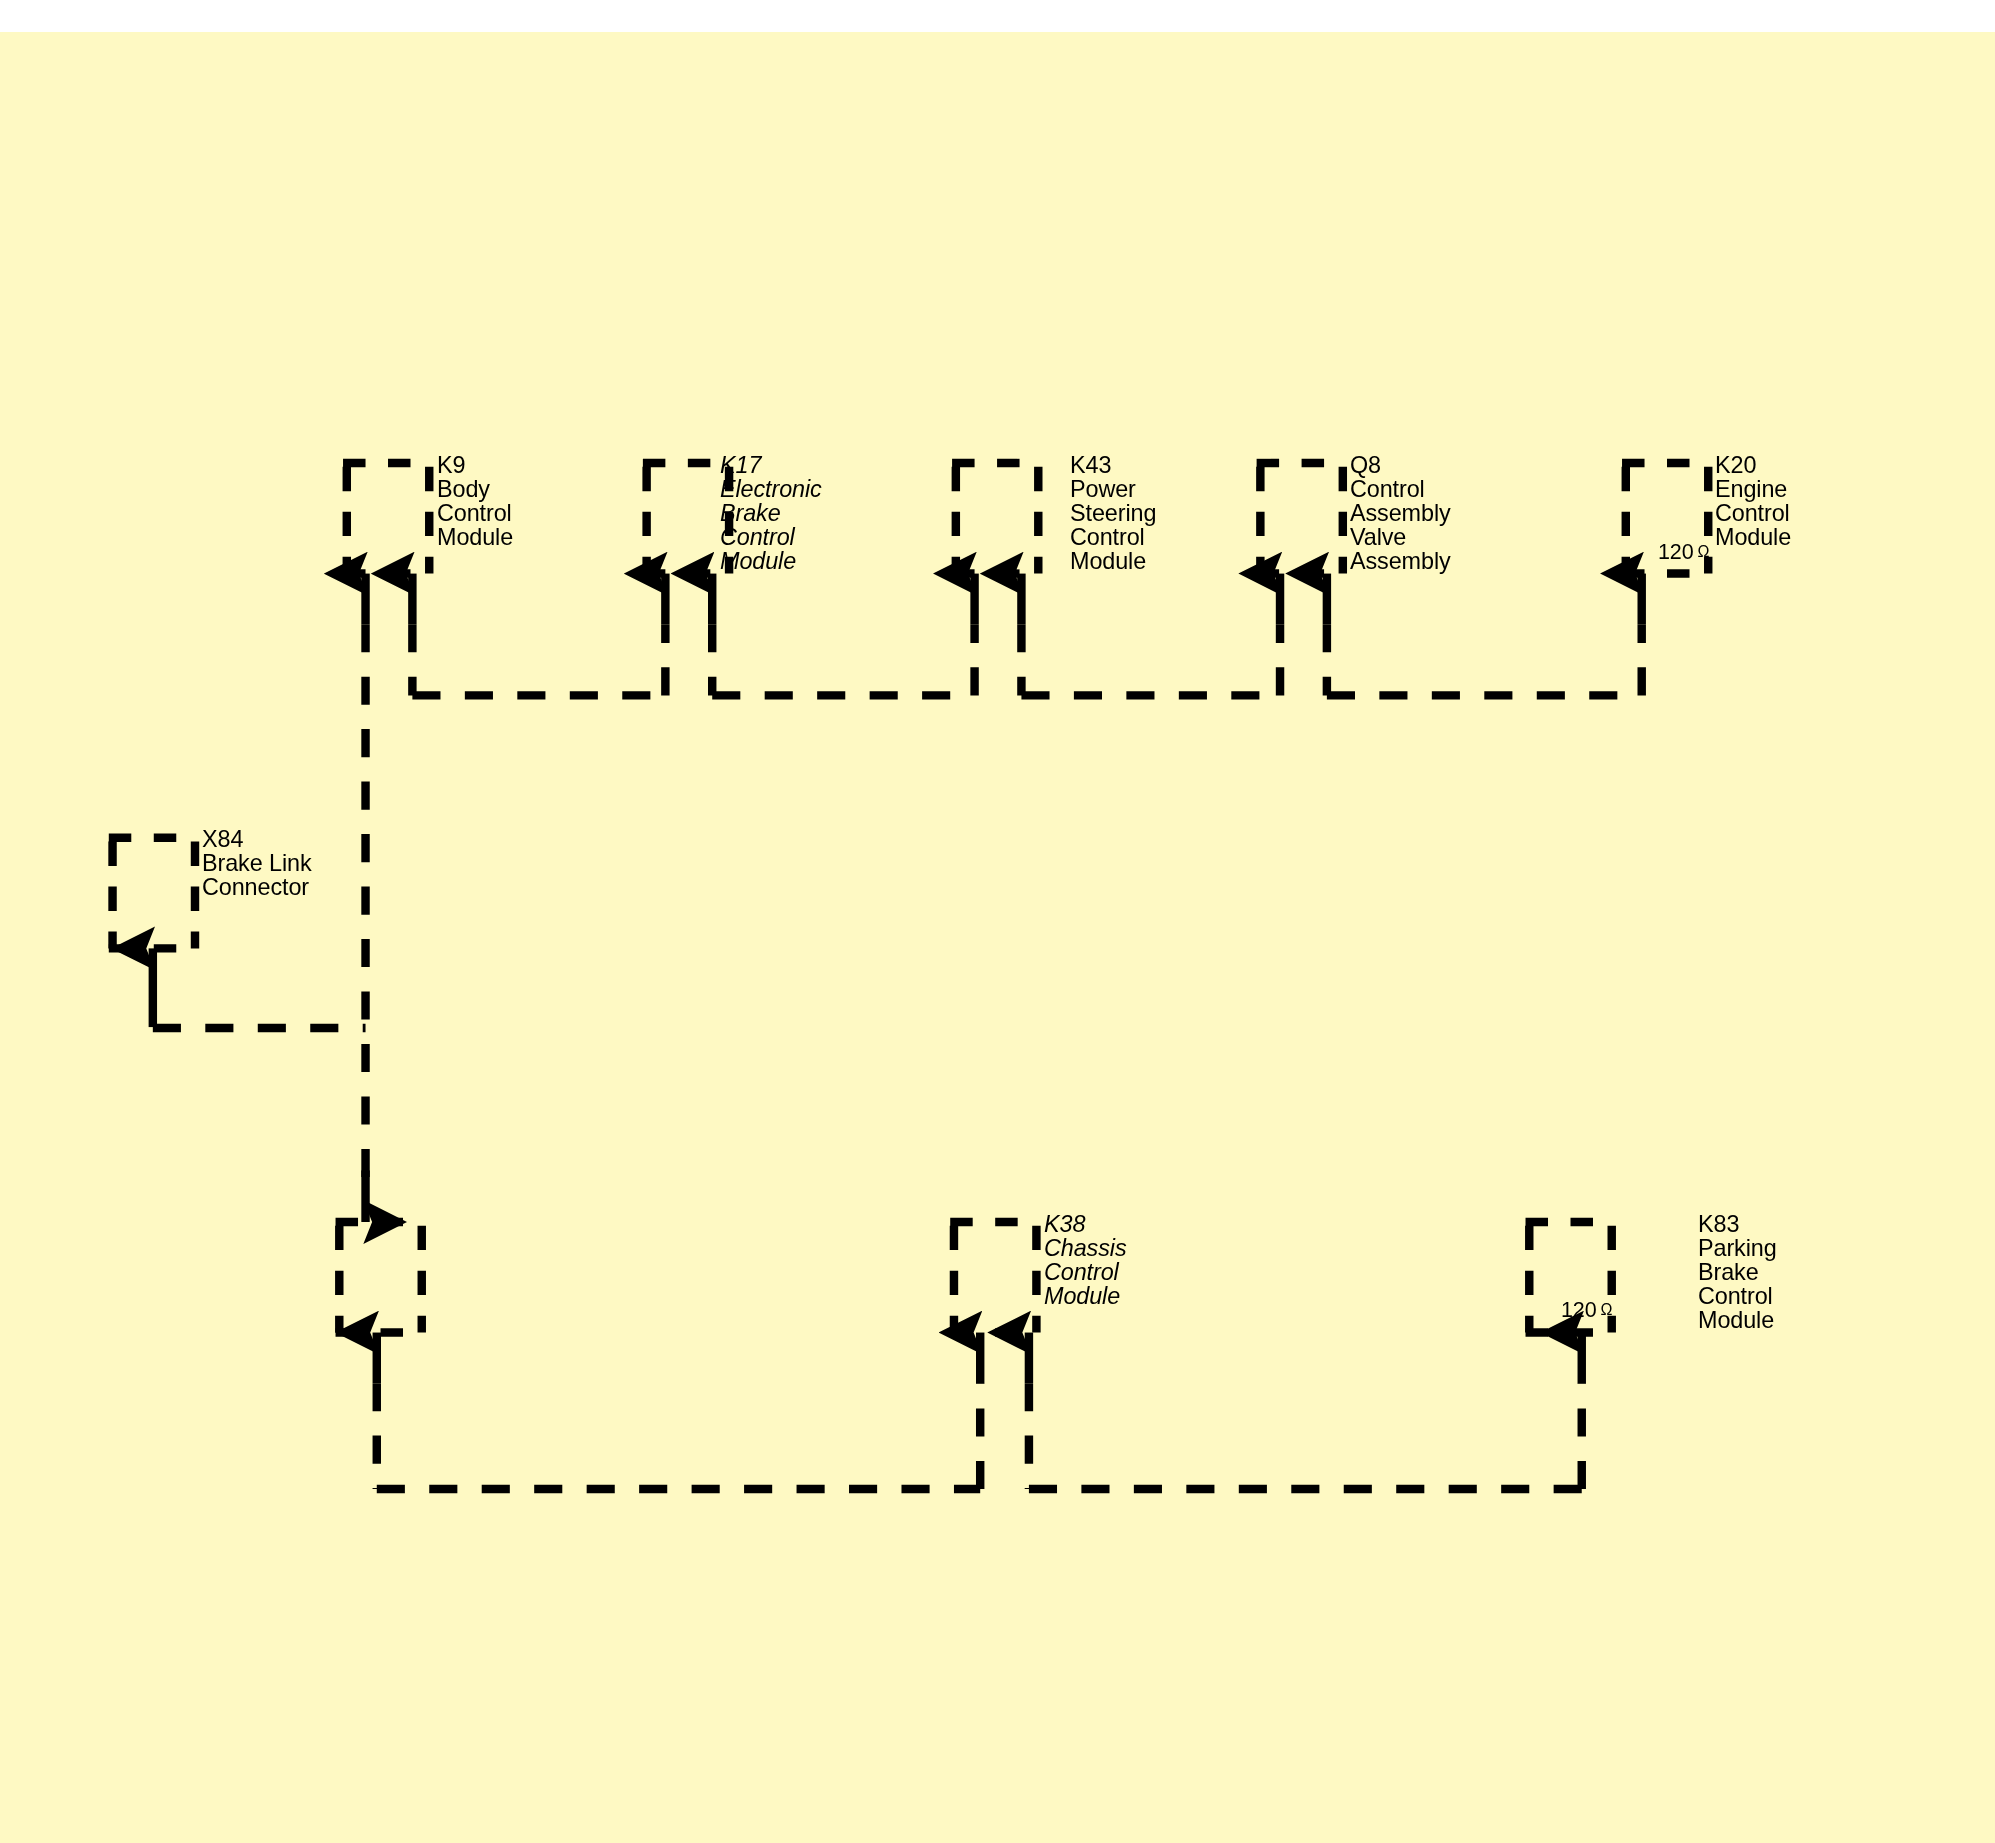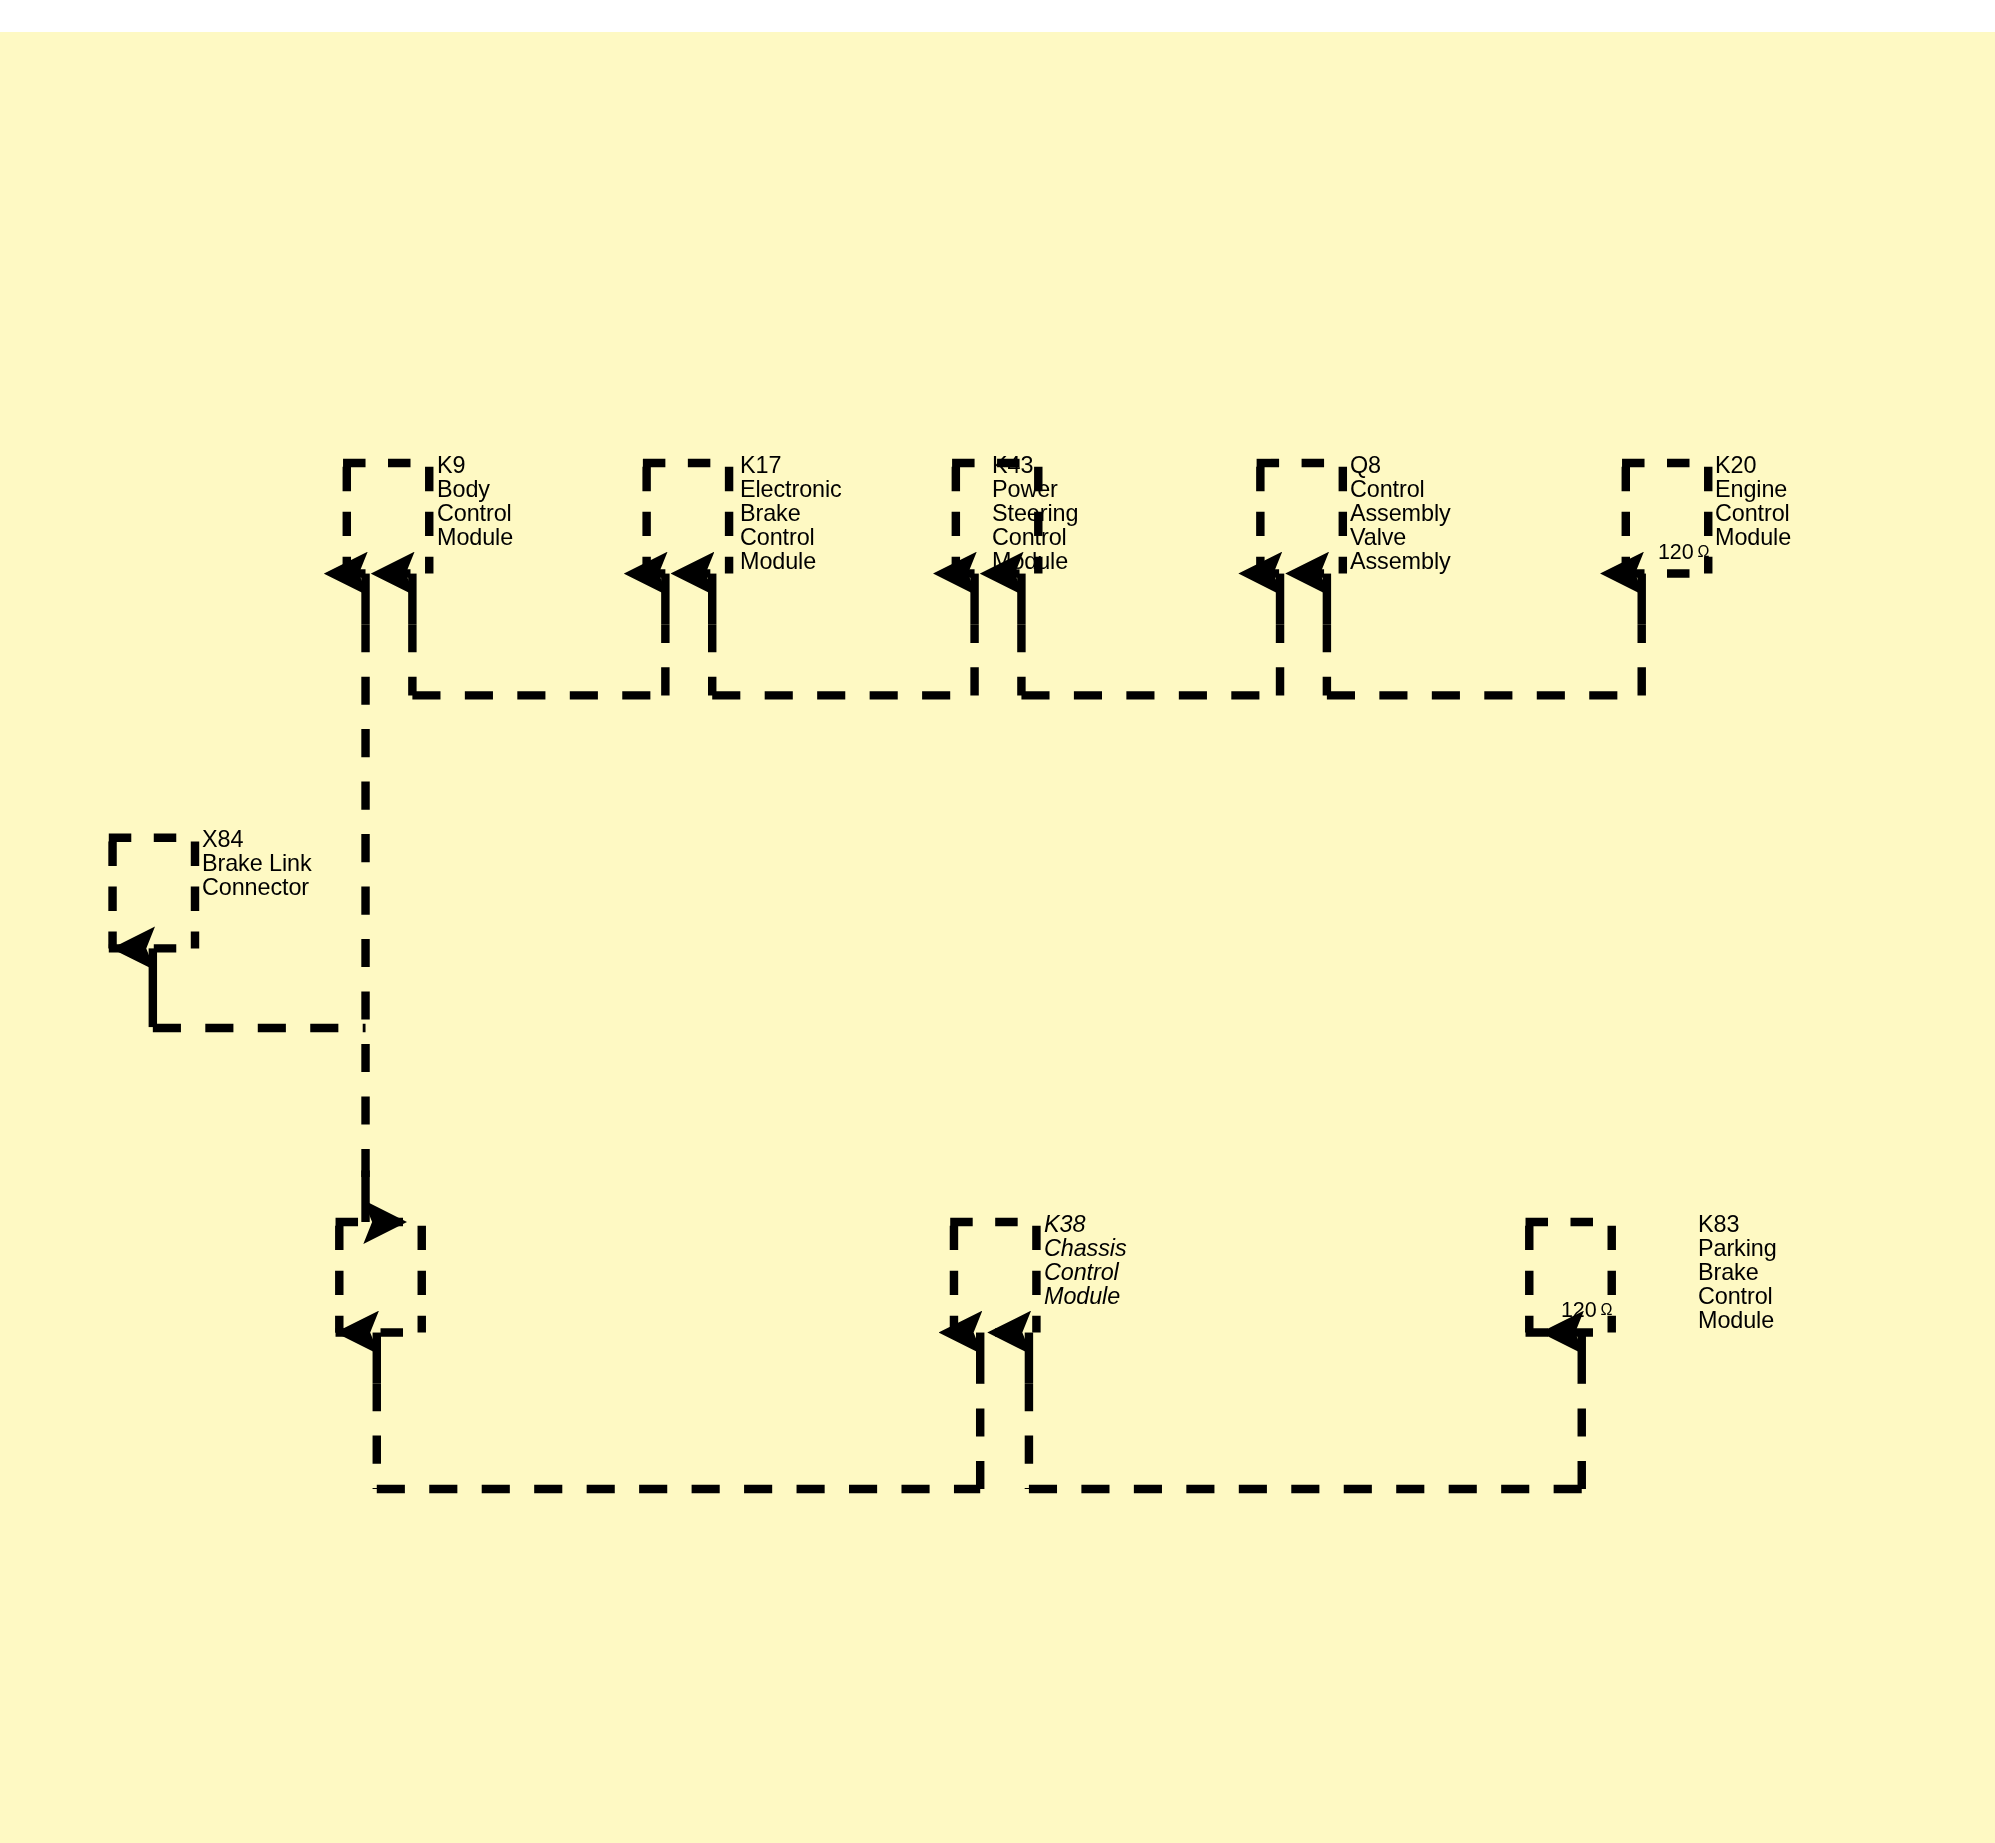--- a/index.html
+++ b/index.html
@@ -170,22 +170,22 @@
       <path d="M402,1442 L402,1555" stroke-dasharray="30 26"></path>
       <path d="M402,1555 L1046,1555" stroke-dasharray="30 26"></path>
       <path d="M1046,1555 L1046,1442" stroke-dasharray="30 26"></path>
       <path d="M1098,1442 L1098,1555" stroke-dasharray="30 26"></path>
       <path d="M1098,1555 L1688,1555" stroke-dasharray="30 26"></path>
       <path d="M1688,1555 L1688,1442" stroke-dasharray="30 26"></path>
     </g>
   </svg>
 
   <div class="lbl" style="left:437px; top:421px;"><div>K9</div><div>Body</div><div>Control</div><div>Module</div></div>
-  <div class="lbl" style="left:740px; top:421px;"><div>K17</div><div>Electronic</div><div>Brake</div><div>Control</div><div>Module</div></div>
-  <div class="lbl" style="left:992px; top:421px;"><div>K43</div><div>Power</div><div>Steering</div><div>Control</div><div>Module</div></div>
+  <div class="lbl" style="left:720px; top:421px;font-style:italic;"><div>K17</div><div>Electronic</div><div>Brake</div><div>Control</div><div>Module</div></div>
+  <div class="lbl" style="left:1070px; top:421px;"><div>K43</div><div>Power</div><div>Steering</div><div>Control</div><div>Module</div></div>
   <div class="lbl" style="left:1350px; top:421px;"><div>Q8</div><div>Control</div><div>Assembly</div><div>Valve</div><div>Assembly</div></div>
   <div class="lbl" style="left:1715px; top:421px;"><div>K20</div><div>Engine</div><div>Control</div><div>Module</div></div>
   <div class="lbl" style="left:202px; top:795px;"><div>X84</div><div>Brake Link</div><div>Connector</div></div>
   <div class="lbl" style="left:1044px; top:1180px;font-style:italic;"><div>K38</div><div>Chassis</div><div>Control</div><div>Module</div></div>
   <div class="lbl" style="left:1698px; top:1180px;"><div>K83</div><div>Parking</div><div>Brake</div><div>Control</div><div>Module</div></div>
 
   <div class="ohm" style="left:1634px; top:483px;">
     <span>120</span><span class="sym">Ω</span>
   </div>
   <div class="ohm" style="left:1537px; top:1241px;">

